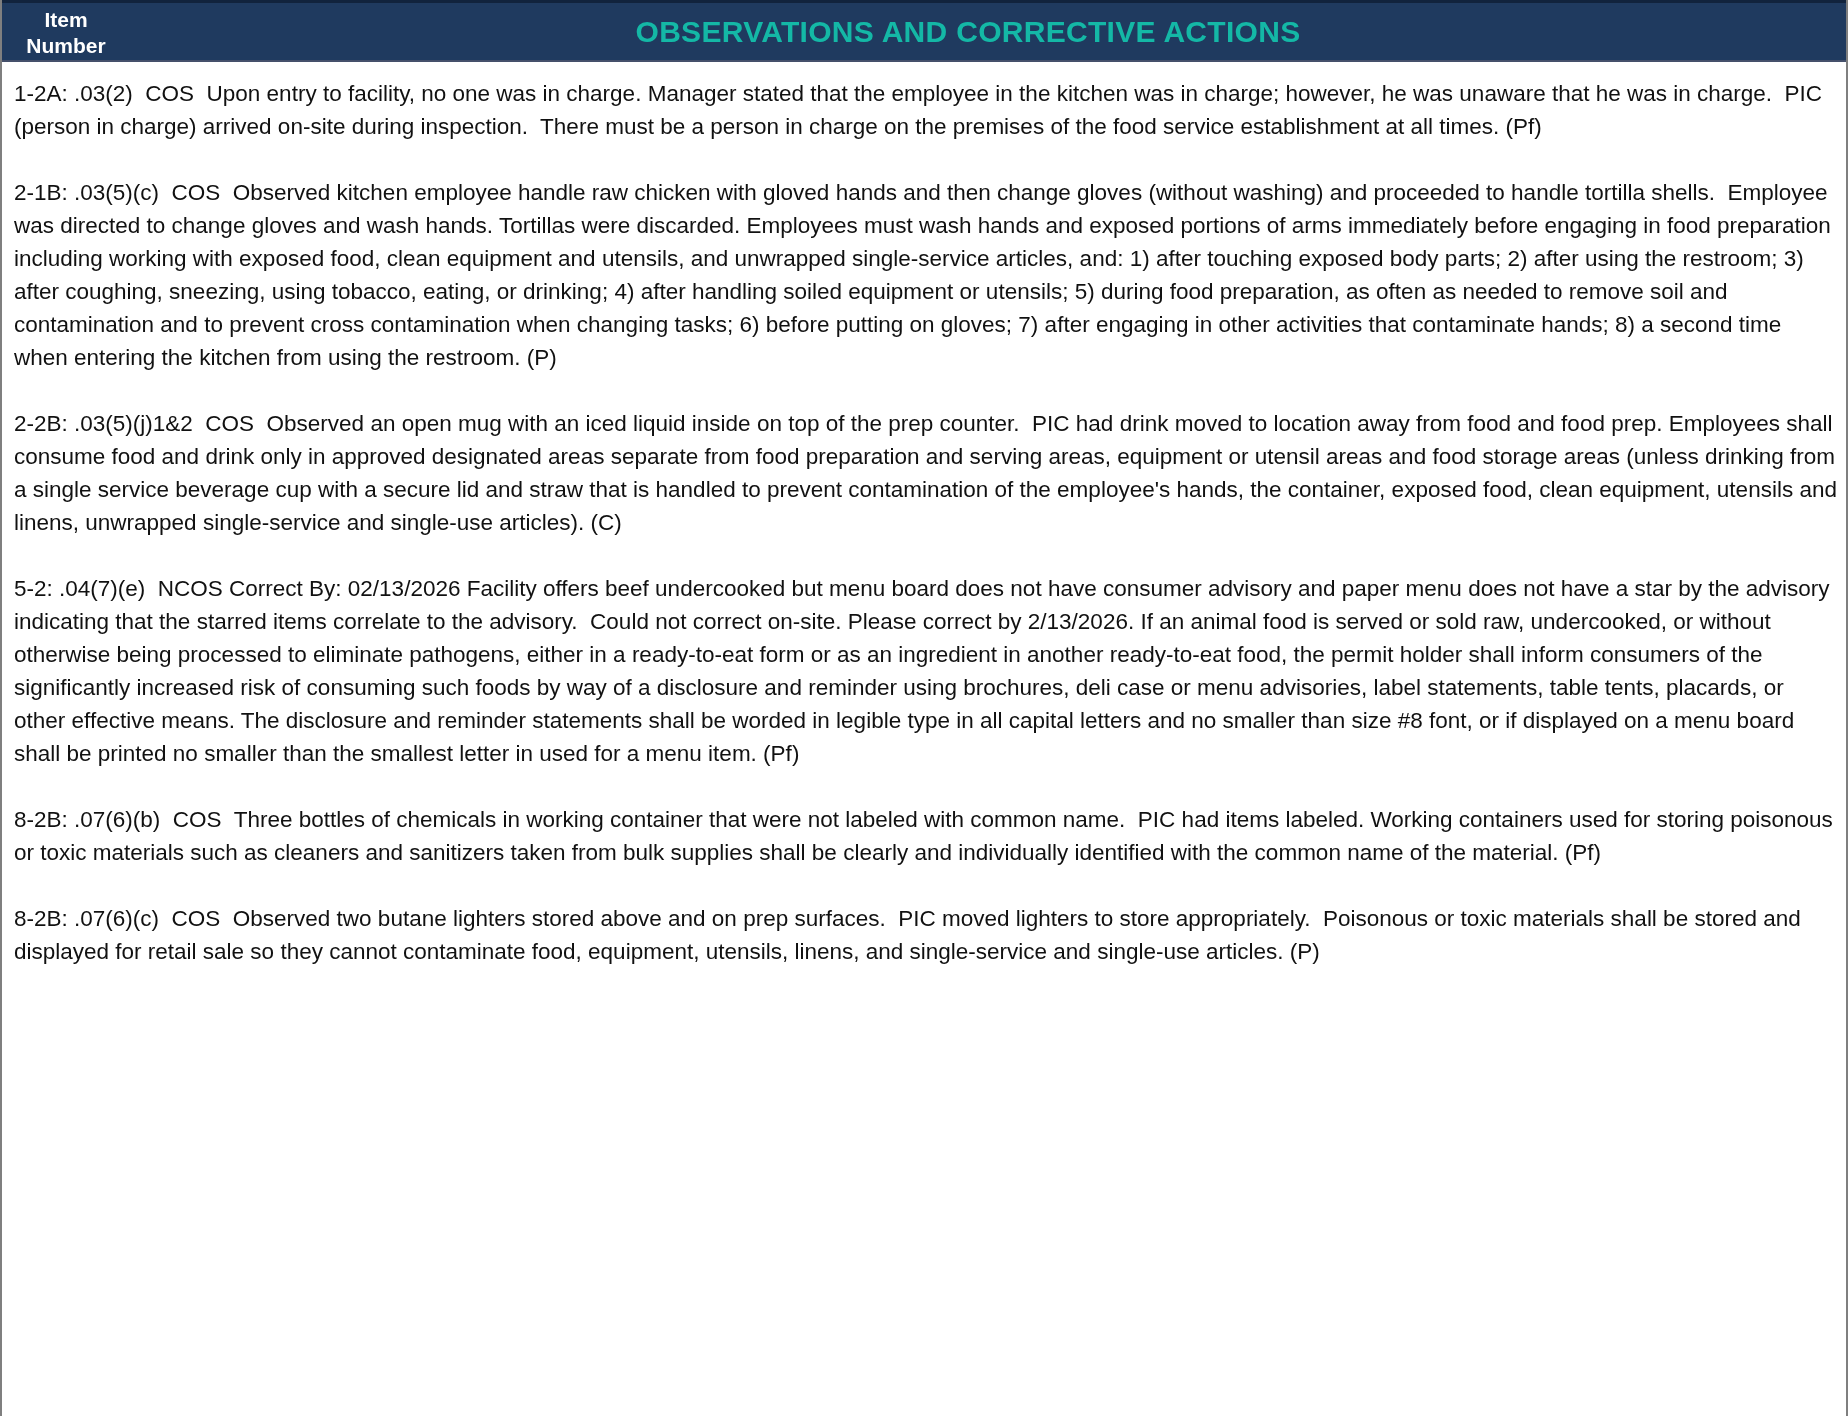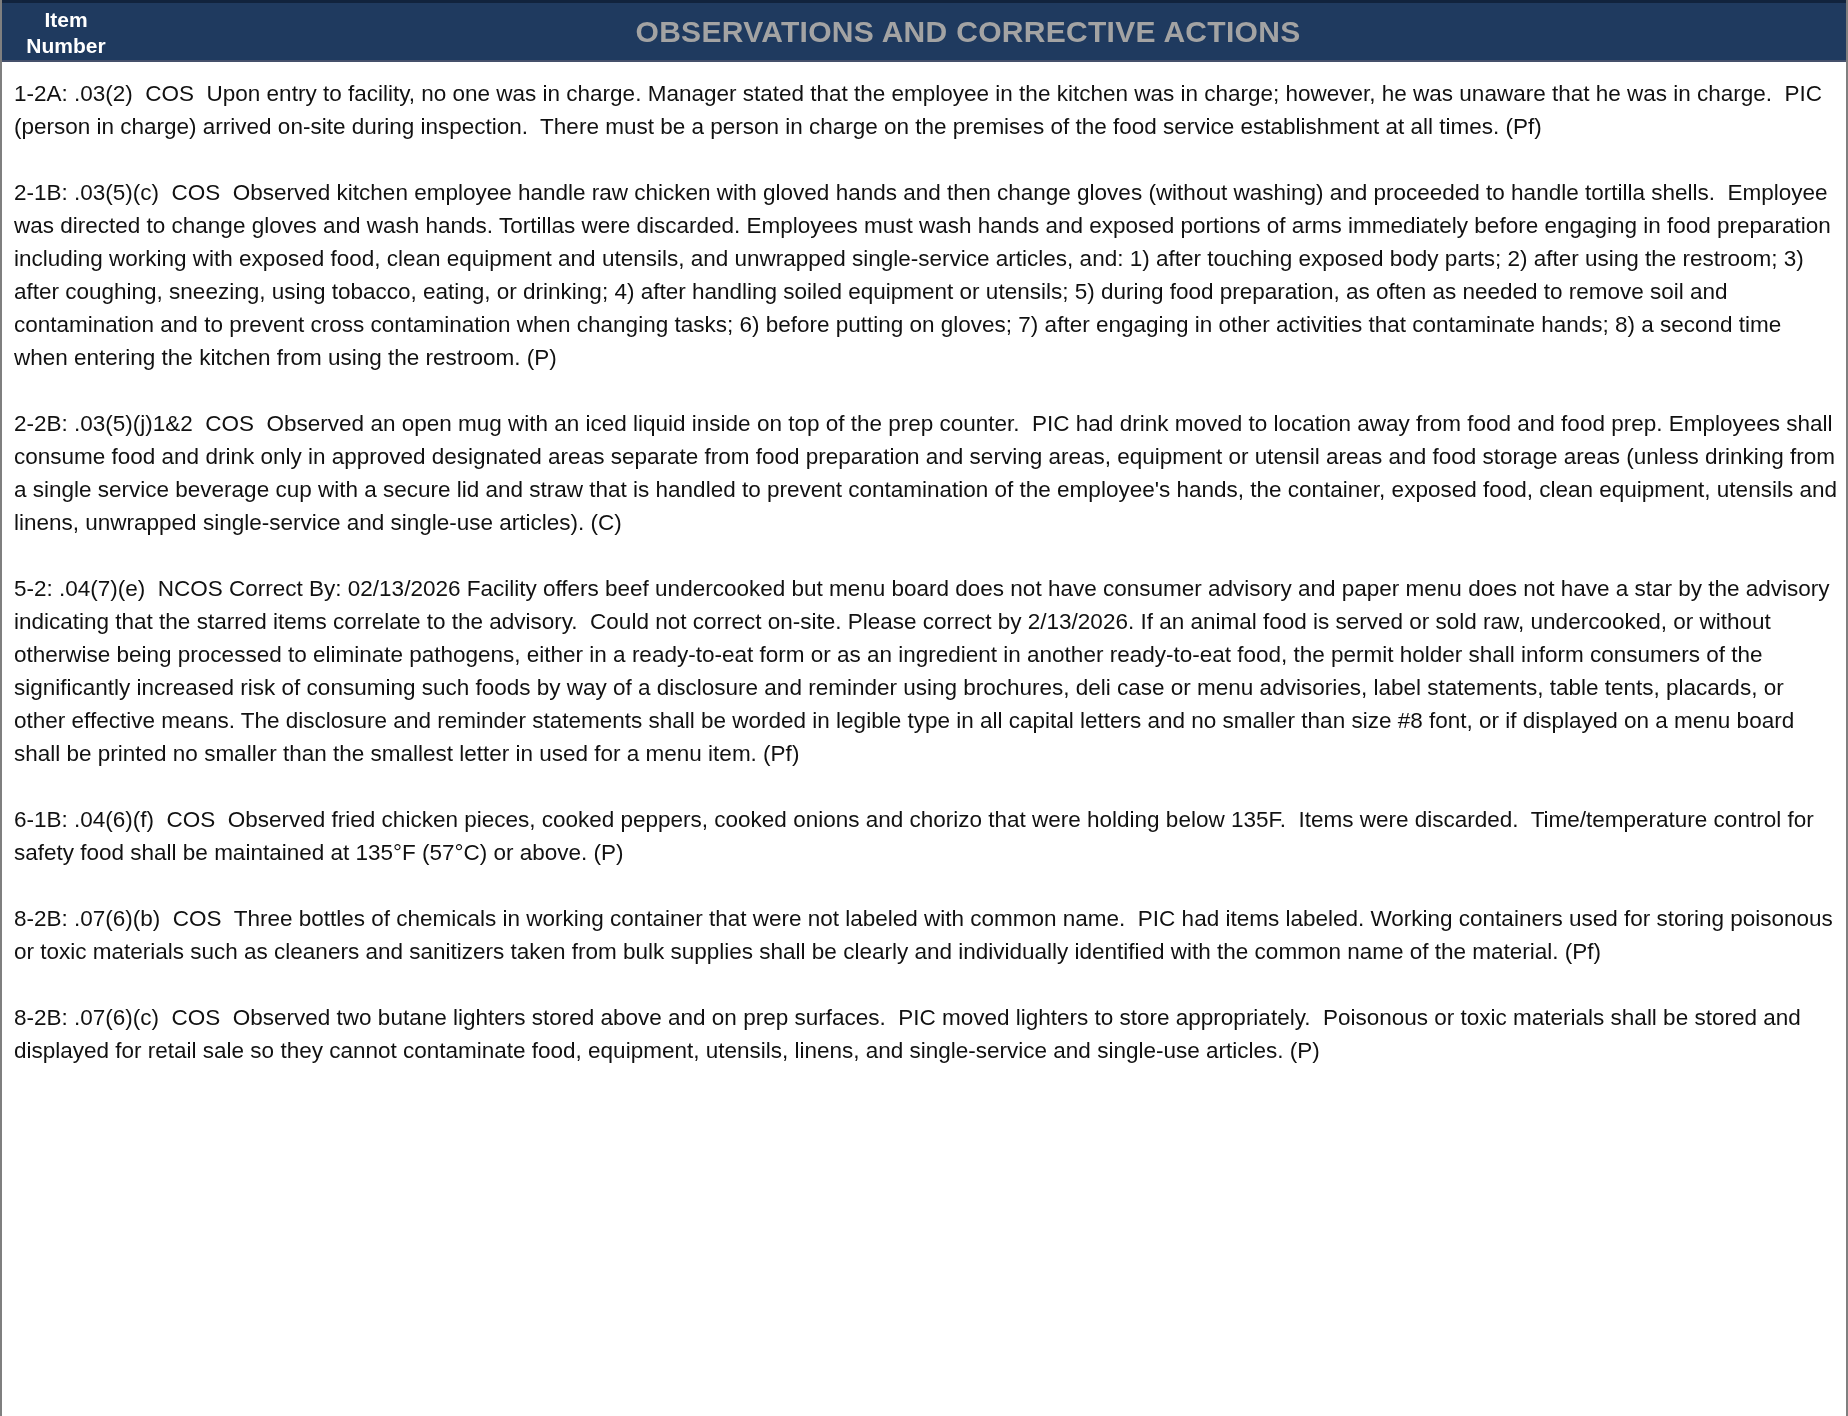--- a/index.html
+++ b/index.html
@@ -33,21 +33,21 @@
     text-align: center;
     color: #ffffff;
     font-weight: bold;
     font-size: 21px;
     line-height: 26px;
     padding-top: 2px;
   }
   .header-title {
     flex: 1;
     text-align: center;
-    color: #a3a3a3;
+    color: #14b8a6;
     font-weight: bold;
     font-size: 30px;
     letter-spacing: 0.3px;
     padding-right: 40px;
   }
   .obs-body {
     padding: 15px 8px 0 12px;
   }
   .obs-paragraph {
     font-size: 22.5px;
@@ -65,18 +65,17 @@
   <div class="header-bar">
     <div class="item-col-header">Item Number</div>
     <div class="header-title">OBSERVATIONS AND CORRECTIVE ACTIONS</div>
   </div>
 
   <div class="obs-body">
     <p class="obs-paragraph">1-2A: .03(2)  COS  Upon entry to facility, no one was in charge. Manager stated that the employee in the kitchen was in charge; however, he was unaware that he was in charge.  PIC (person in charge) arrived on-site during inspection.  There must be a person in charge on the premises of the food service establishment at all times. (Pf)</p>
     <p class="obs-paragraph">2-1B: .03(5)(c)  COS  Observed kitchen employee handle raw chicken with gloved hands and then change gloves (without washing) and proceeded to handle tortilla shells.  Employee was directed to change gloves and wash hands. Tortillas were discarded. Employees must wash hands and exposed portions of arms immediately before engaging in food preparation including working with exposed food, clean equipment and utensils, and unwrapped single-service articles, and: 1) after touching exposed body parts; 2) after using the restroom; 3) after coughing, sneezing, using tobacco, eating, or drinking; 4) after handling soiled equipment or utensils; 5) during food preparation, as often as needed to remove soil and contamination and to prevent cross contamination when changing tasks; 6) before putting on gloves; 7) after engaging in other activities that contaminate hands; 8) a second time when entering the kitchen from using the restroom. (P)</p>
     <p class="obs-paragraph">2-2B: .03(5)(j)1&amp;2  COS  Observed an open mug with an iced liquid inside on top of the prep counter.  PIC had drink moved to location away from food and food prep. Employees shall consume food and drink only in approved designated areas separate from food preparation and serving areas, equipment or utensil areas and food storage areas (unless drinking from a single service beverage cup with a secure lid and straw that is handled to prevent contamination of the employee's hands, the container, exposed food, clean equipment, utensils and linens, unwrapped single-service and single-use articles). (C)</p>
     <p class="obs-paragraph">5-2: .04(7)(e)  NCOS Correct By: 02/13/2026 Facility offers beef undercooked but menu board does not have consumer advisory and paper menu does not have a star by the advisory indicating that the starred items correlate to the advisory.  Could not correct on-site. Please correct by 2/13/2026. If an animal food is served or sold raw, undercooked, or without otherwise being processed to eliminate pathogens, either in a ready-to-eat form or as an ingredient in another ready-to-eat food, the permit holder shall inform consumers of the significantly increased risk of consuming such foods by way of a disclosure and reminder using brochures, deli case or menu advisories, label statements, table tents, placards, or other effective means. The disclosure and reminder statements shall be worded in legible type in all capital letters and no smaller than size #8 font, or if displayed on a menu board shall be printed no smaller than the smallest letter in used for a menu item. (Pf)</p>
-    <p class="obs-paragraph">6-1B: .04(6)(f)  COS  Observed fried chicken pieces, cooked peppers, cooked onions and chorizo that were holding below 135F.  Items were discarded.  Time/temperature control for safety food shall be maintained at 135°F (57°C) or above. (P)</p>
     <p class="obs-paragraph">8-2B: .07(6)(b)  COS  Three bottles of chemicals in working container that were not labeled with common name.  PIC had items labeled. Working containers used for storing poisonous or toxic materials such as cleaners and sanitizers taken from bulk supplies shall be clearly and individually identified with the common name of the material. (Pf)</p>
     <p class="obs-paragraph">8-2B: .07(6)(c)  COS  Observed two butane lighters stored above and on prep surfaces.  PIC moved lighters to store appropriately.  Poisonous or toxic materials shall be stored and displayed for retail sale so they cannot contaminate food, equipment, utensils, linens, and single-service and single-use articles. (P)</p>
   </div>
 
 </div>
 
 </body></html>

